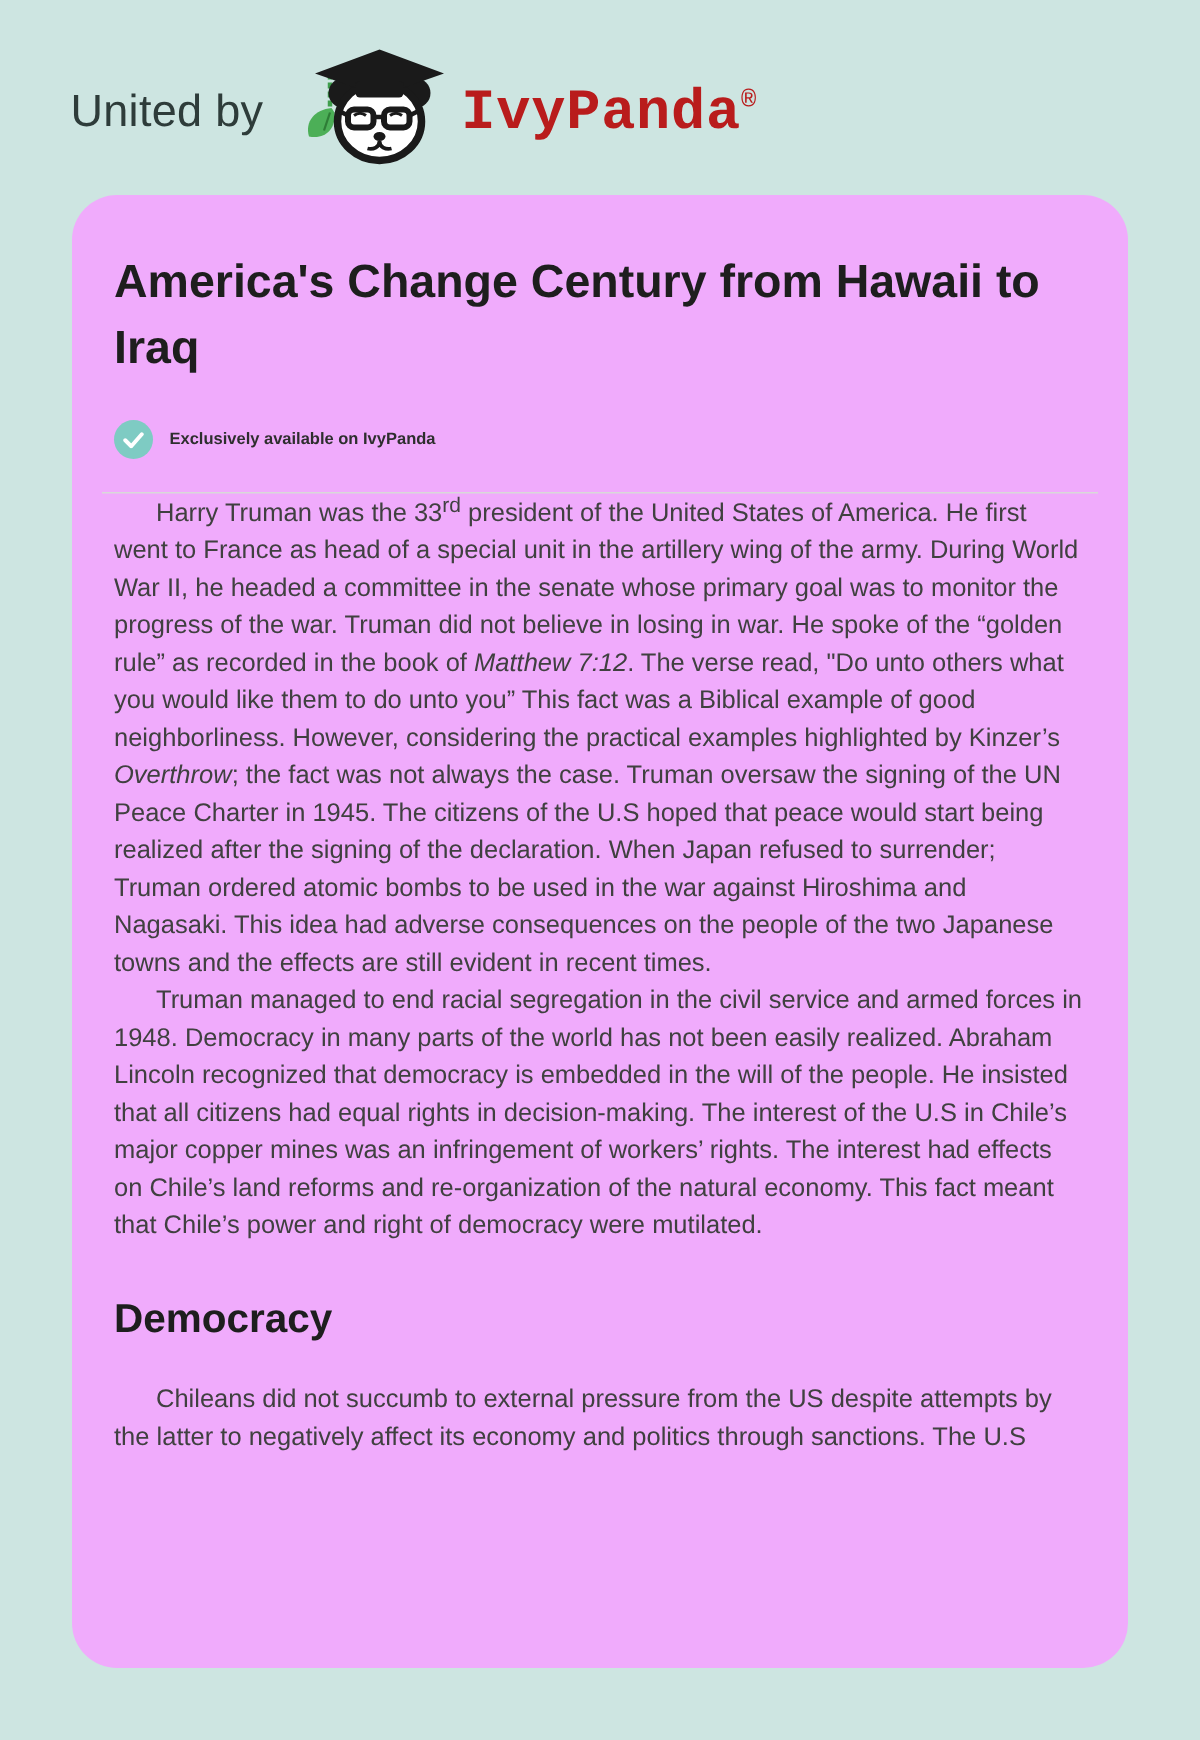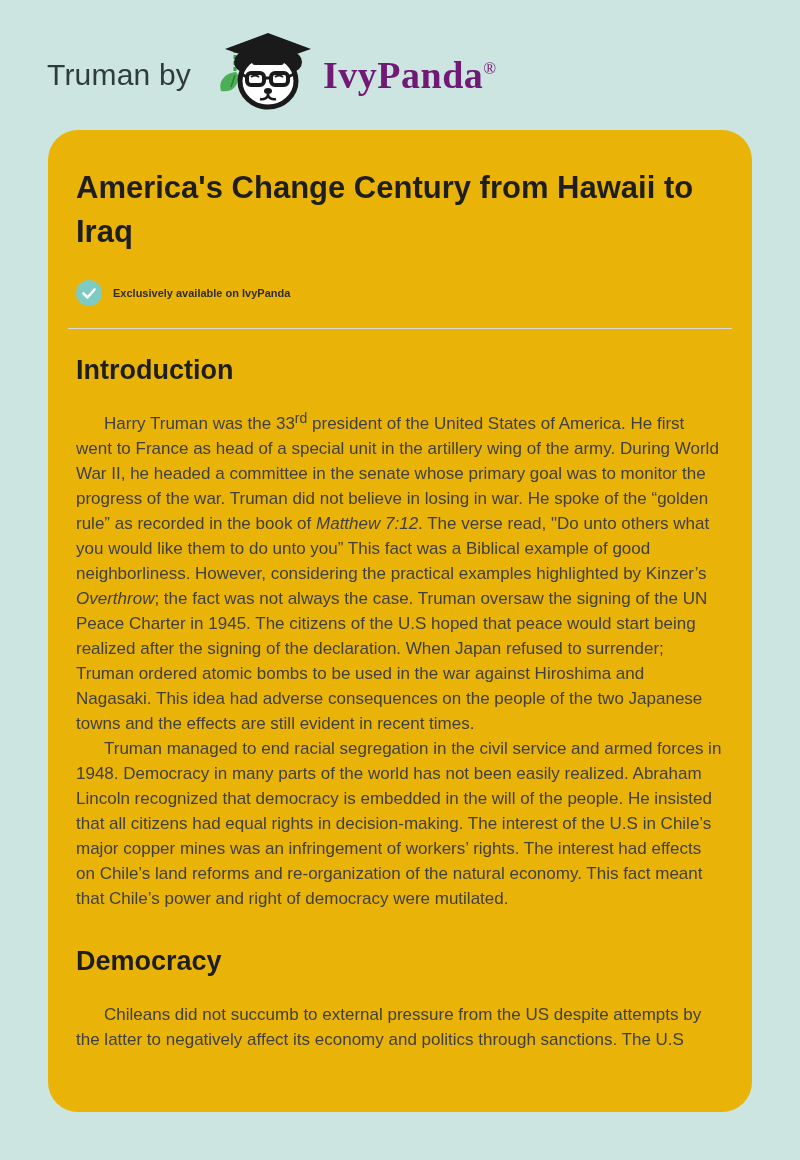--- a/index.html
+++ b/index.html
@@ -19,34 +19,34 @@
     gap: 14px;
   }
   .essay-by {
     font-size: 30px;
     font-weight: 400;
     color: #2e3c3a;
     letter-spacing: 0.2px;
   }
   .logo-wrap { display: flex; align-items: center; gap: 8px; }
   .brand {
-    font-family: Liberation Serif, serif;
+    font-family: Liberation Mono, monospace;
     font-weight: 700;
     font-size: 38px;
-    color: #701a75;
+    color: #b91c1c;
     letter-spacing: 0.5px;
   }
   .brand sup { font-size: 17px; font-weight: 400; vertical-align: 14px; }
 
   
   .card {
     width: 704px;
     height: 982px;
     margin: 12px auto 0;
-    background: #eab308;
+    background: #f0abfc;
     border-radius: 30px;
     padding: 36px 28px 30px;
     overflow: hidden;
   }
   .article-title {
     font-size: 31px;
     line-height: 44px;
     font-weight: 700;
     color: #1e1e1e;
     margin: 0 0 26px;
@@ -88,21 +88,21 @@
     text-indent: 28px;
     margin: 0;
   }
   .section p em { }
   .section p sup { font-size: 14px; vertical-align: 6px; line-height: 0; }
 </style>
 </head>
 <body>
 
 <header class="site-header">
-  <span class="essay-by">Truman by</span>
+  <span class="essay-by">United by</span>
   <span class="logo-wrap">
     <span>
       <svg width="110" height="88" viewBox="0 0 110 88" aria-hidden="true">
 
         <line x1="30" y1="20" x2="30" y2="46" stroke="#3f9e4d" stroke-width="3" stroke-dasharray="4 2"></line>
 
         <path d="M31 43 C20 44 13 52 16 62 C27 64 34 57 33 46 Z" fill="#4caf57"></path>
         <path d="M30 46 L26 58" stroke="#2e7d36" stroke-width="1.5" fill="none"></path>
 
         <circle cx="39" cy="33" r="10" fill="#1a1a1a"></circle>
@@ -138,21 +138,20 @@
         <polyline points="1.5,5.5 5.5,9.5 12.5,1.5" fill="none" stroke="#ffffff" stroke-width="2.6" stroke-linecap="round" stroke-linejoin="round"></polyline>
       </svg>
     </span>
     <span class="badge-label">Exclusively available on IvyPanda</span>
   </div>
 
   <hr class="title-divider">
 
   <div>
   <section class="section">
-    <h2>Introduction</h2>
     <p><span>Harry Truman was the 33</span><sup>rd</sup><span> president of the United States of America. He first went to France as head of a special unit in the artillery wing of the army. During World War II, he headed a committee in the senate whose primary goal was to monitor the progress of the war. Truman did not believe in losing in war. He spoke of the “golden rule” as recorded in the book of </span><em>Matthew 7:12</em><span>. The verse read, "Do unto others what you would like them to do unto you” This fact was a Biblical example of good neighborliness. However, considering the practical examples highlighted by Kinzer’s </span><em>Overthrow</em><span>; the fact was not always the case. Truman oversaw the signing of the UN Peace Charter in 1945. The citizens of the U.S hoped that peace would start being realized after the signing of the declaration. When Japan refused to surrender; Truman ordered atomic bombs to be used in the war against Hiroshima and Nagasaki. This idea had adverse consequences on the people of the two Japanese towns and the effects are still evident in recent times.</span></p>
   </section>
 
   <section class="section">
     <p><span>Truman managed to end racial segregation in the civil service and armed forces in 1948. Democracy in many parts of the world has not been easily realized. Abraham Lincoln recognized that democracy is embedded in the will of the people. He insisted that all citizens had equal rights in decision-making. The interest of the U.S in Chile’s major copper mines was an infringement of workers’ rights. The interest had effects on Chile’s land reforms and re-organization of the natural economy. This fact meant that Chile’s power and right of democracy were mutilated.</span></p>
   </section>
 
   <section class="section">
     <h2>Democracy</h2>
     <p><span>Chileans did not succumb to external pressure from the US despite attempts by the latter to negatively affect its economy and politics through sanctions. The U.S</span></p>

